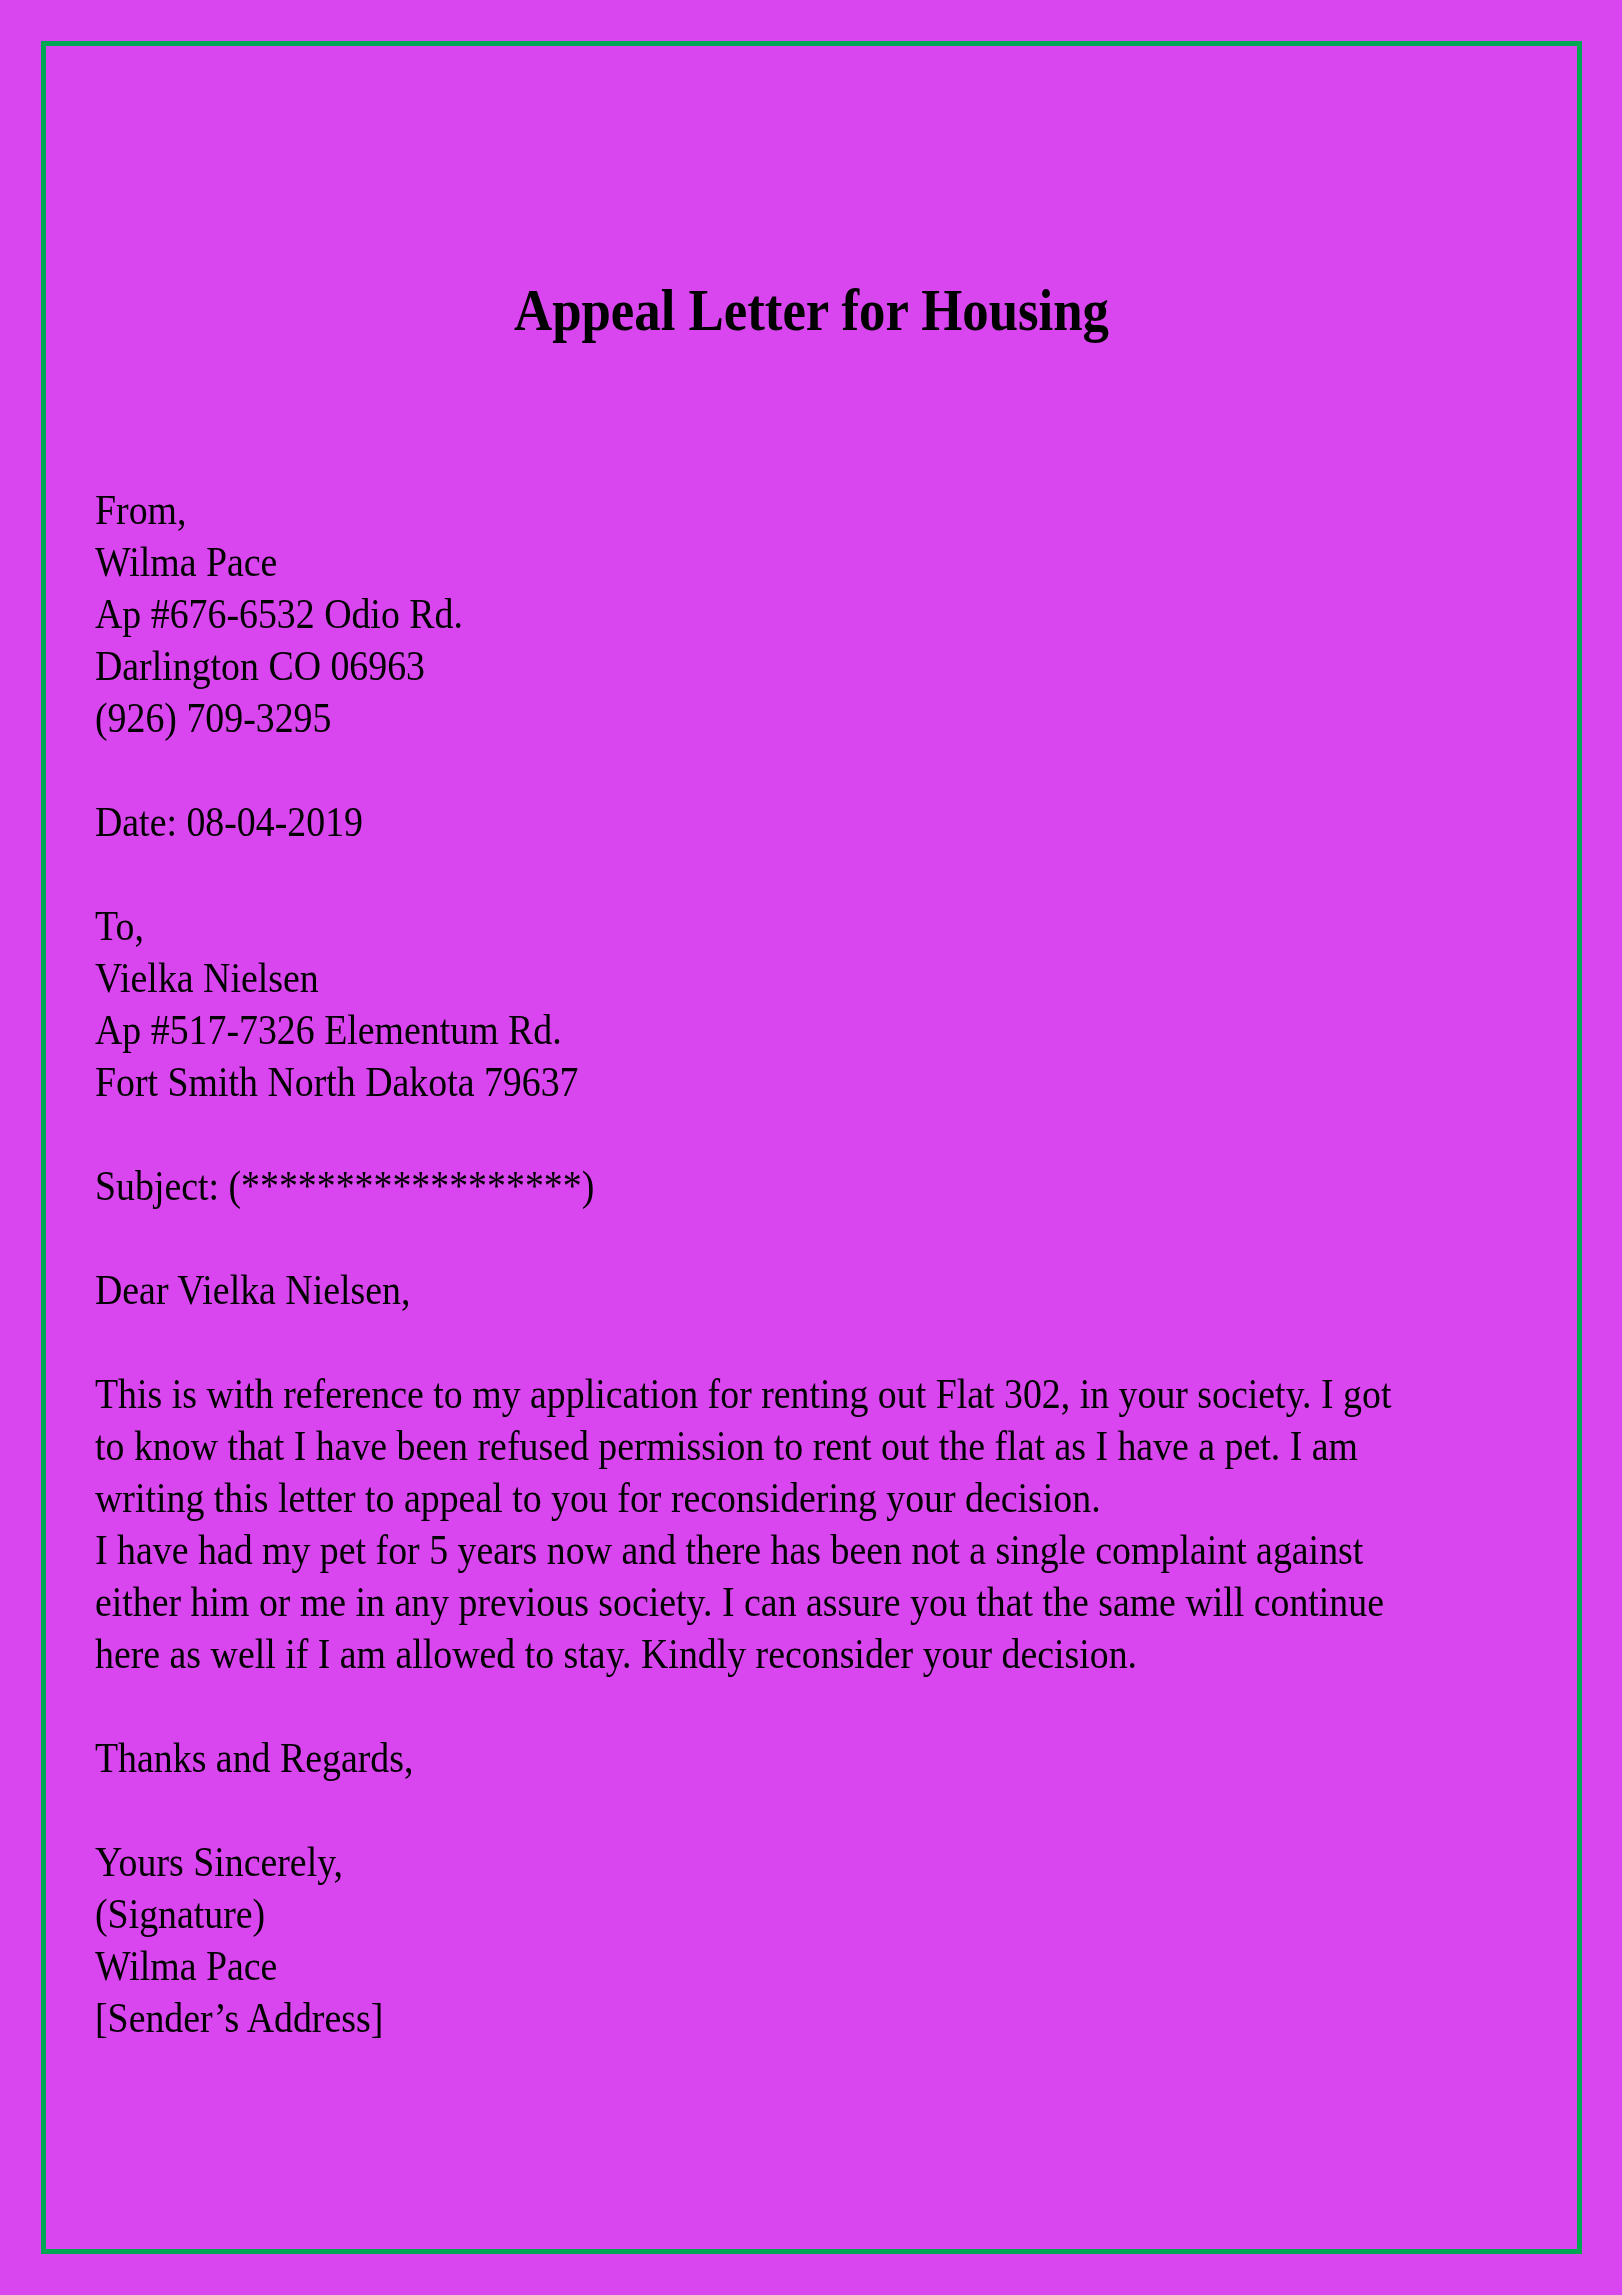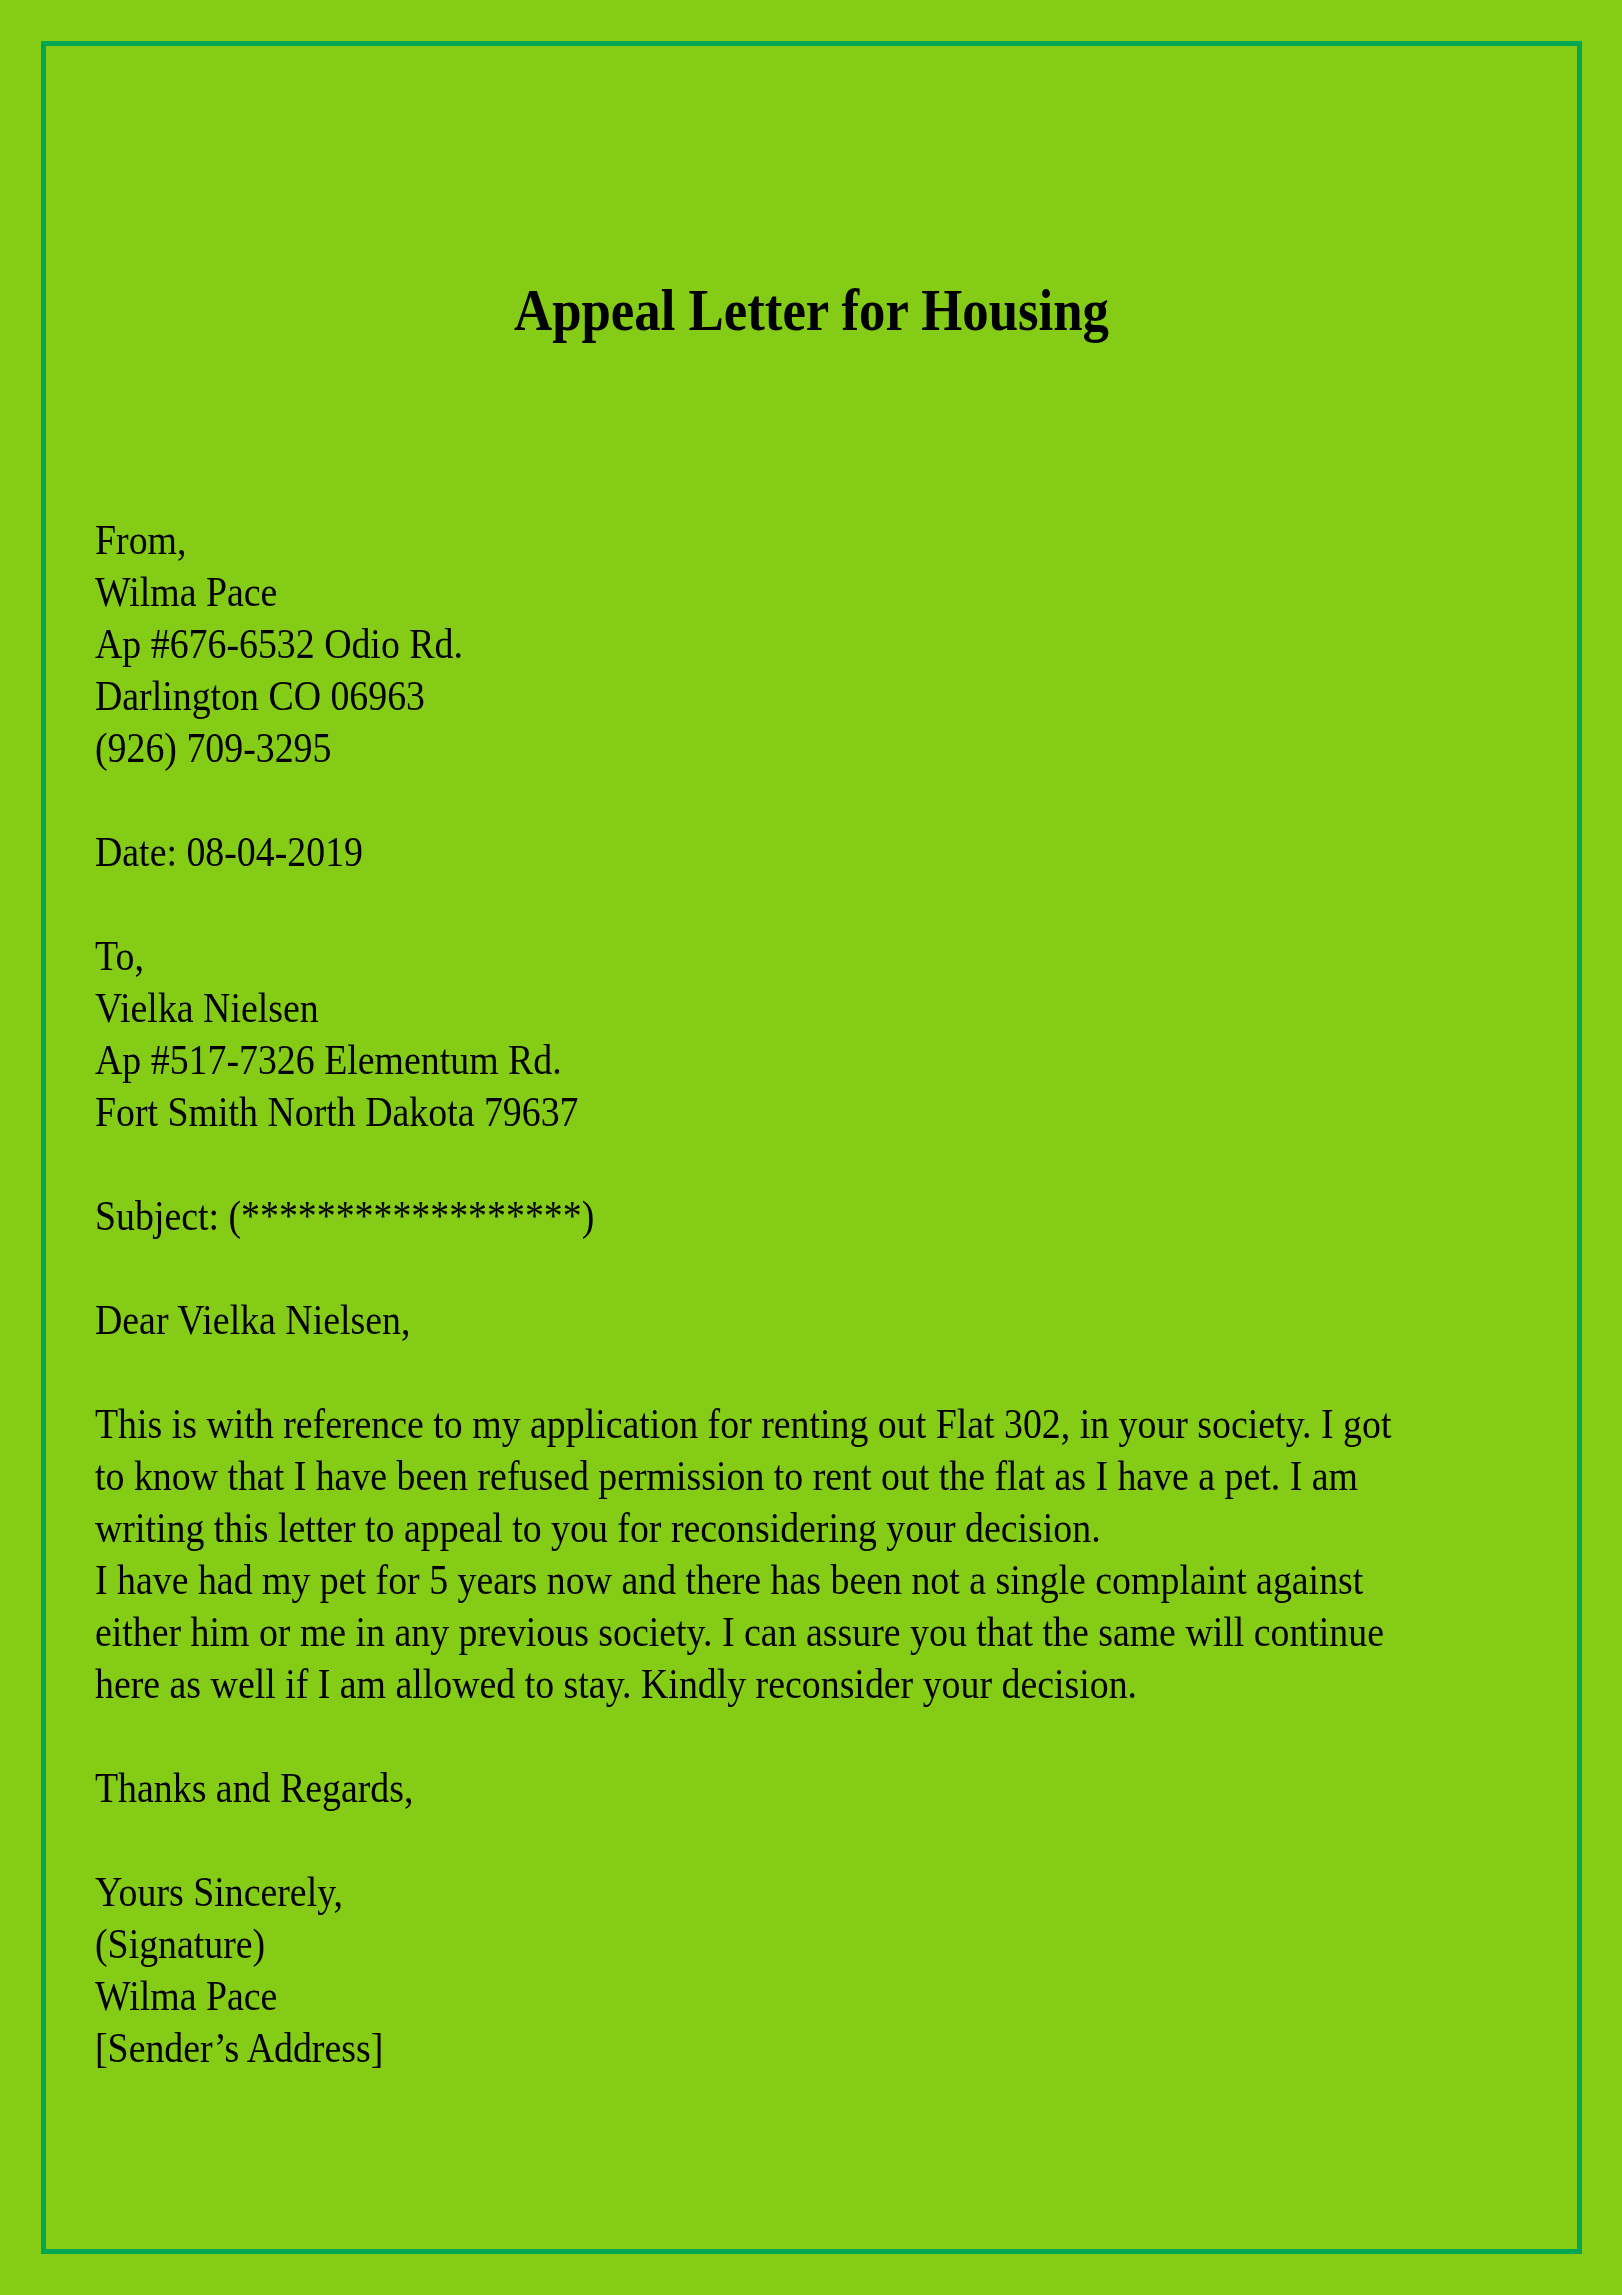--- a/index.html
+++ b/index.html
@@ -1,20 +1,20 @@
 <!DOCTYPE html>
 <html style="font-size:10.5px"><head>
 <meta charset="utf-8">
 <style>
   html,body{margin:0;padding:0;background:#ffffff;}
   .page{
     position:relative;
     width:1623px;
     height:2295px;
-    background:#84cc16;
+    background:#d946ef;
     overflow:hidden;
     font-family:"Liberation Serif", serif;
     color:#000000;
   }
   .border-frame{
     position:absolute;
     left:41px; top:41px; right:41px; bottom:41px;
     border:5.2px solid #00a651;
     pointer-events:none;
   }
@@ -26,21 +26,21 @@
     font-size:60px;
     font-weight:700;
     line-height:1.1;
     transform:scaleX(0.88);
     transform-origin:50% 50%;
     white-space:pre;
   }
   .letter{
     position:absolute;
     left:95px;
-    top:514px;
+    top:484px;
     right:65px;
   }
   .ln{
     height:52px;
     line-height:52px;
     font-size:43px;
     white-space:pre;
     transform:scaleX(0.88);
     transform-origin:0 50%;
   }

